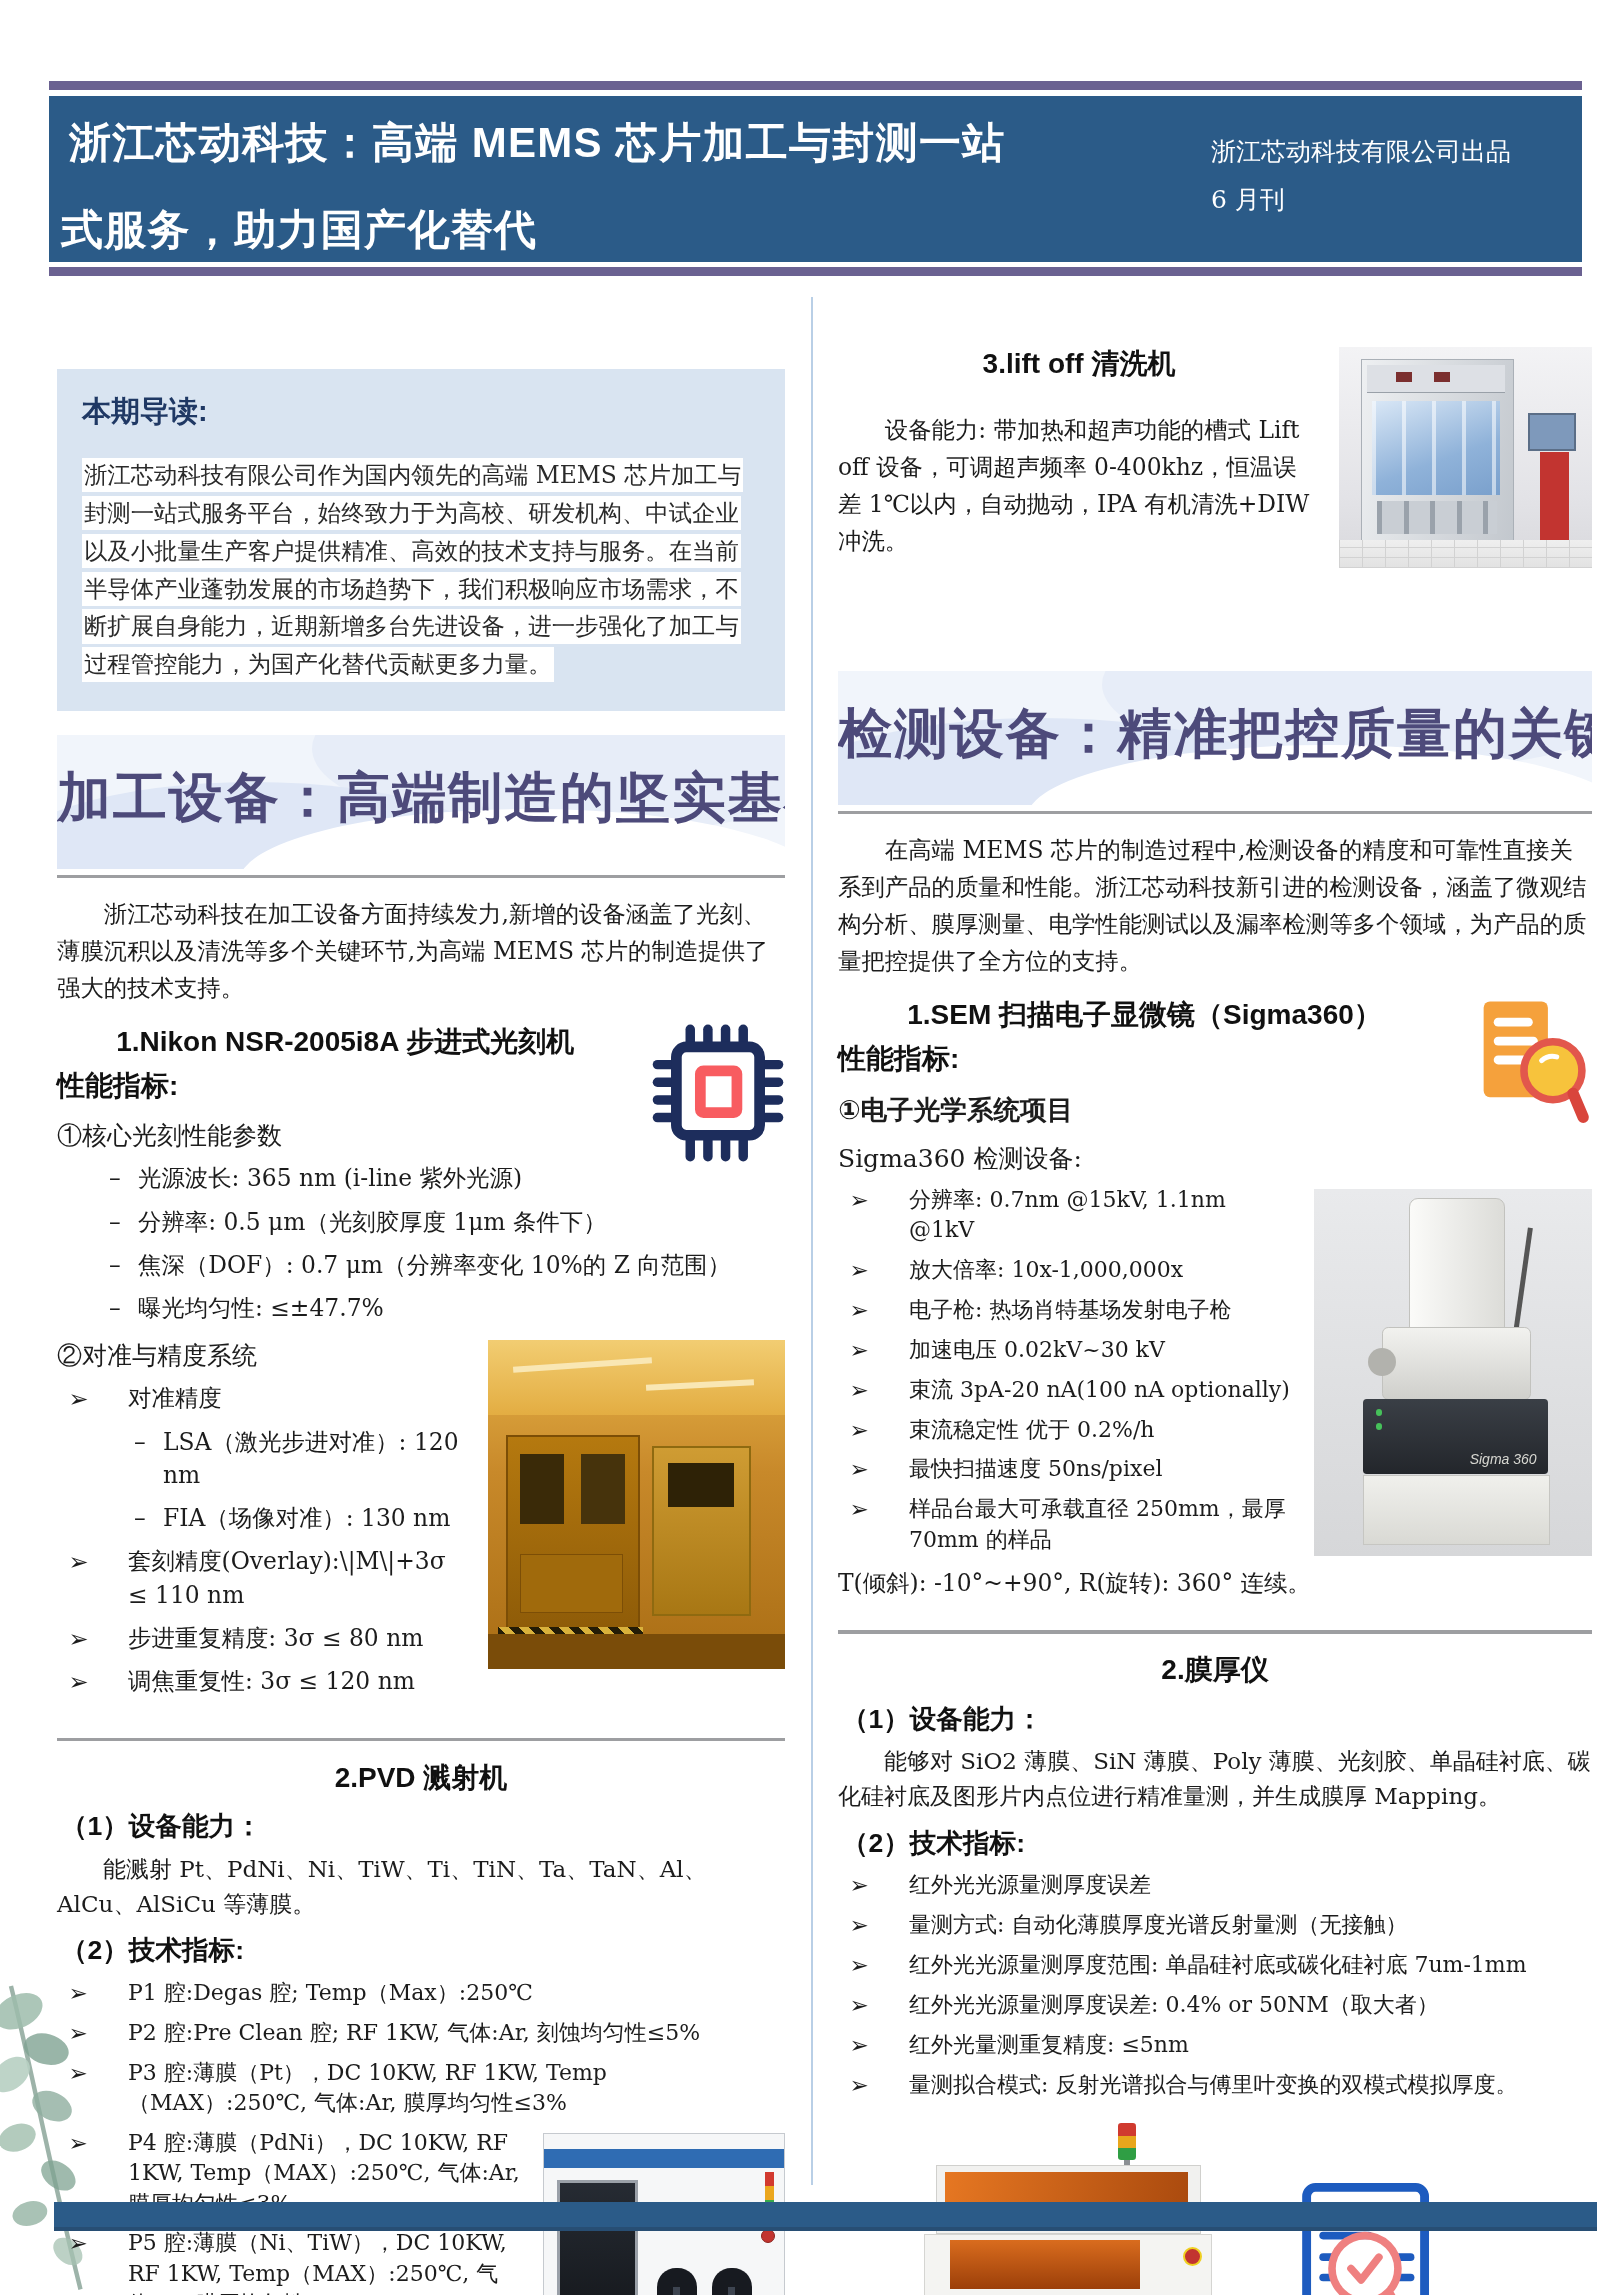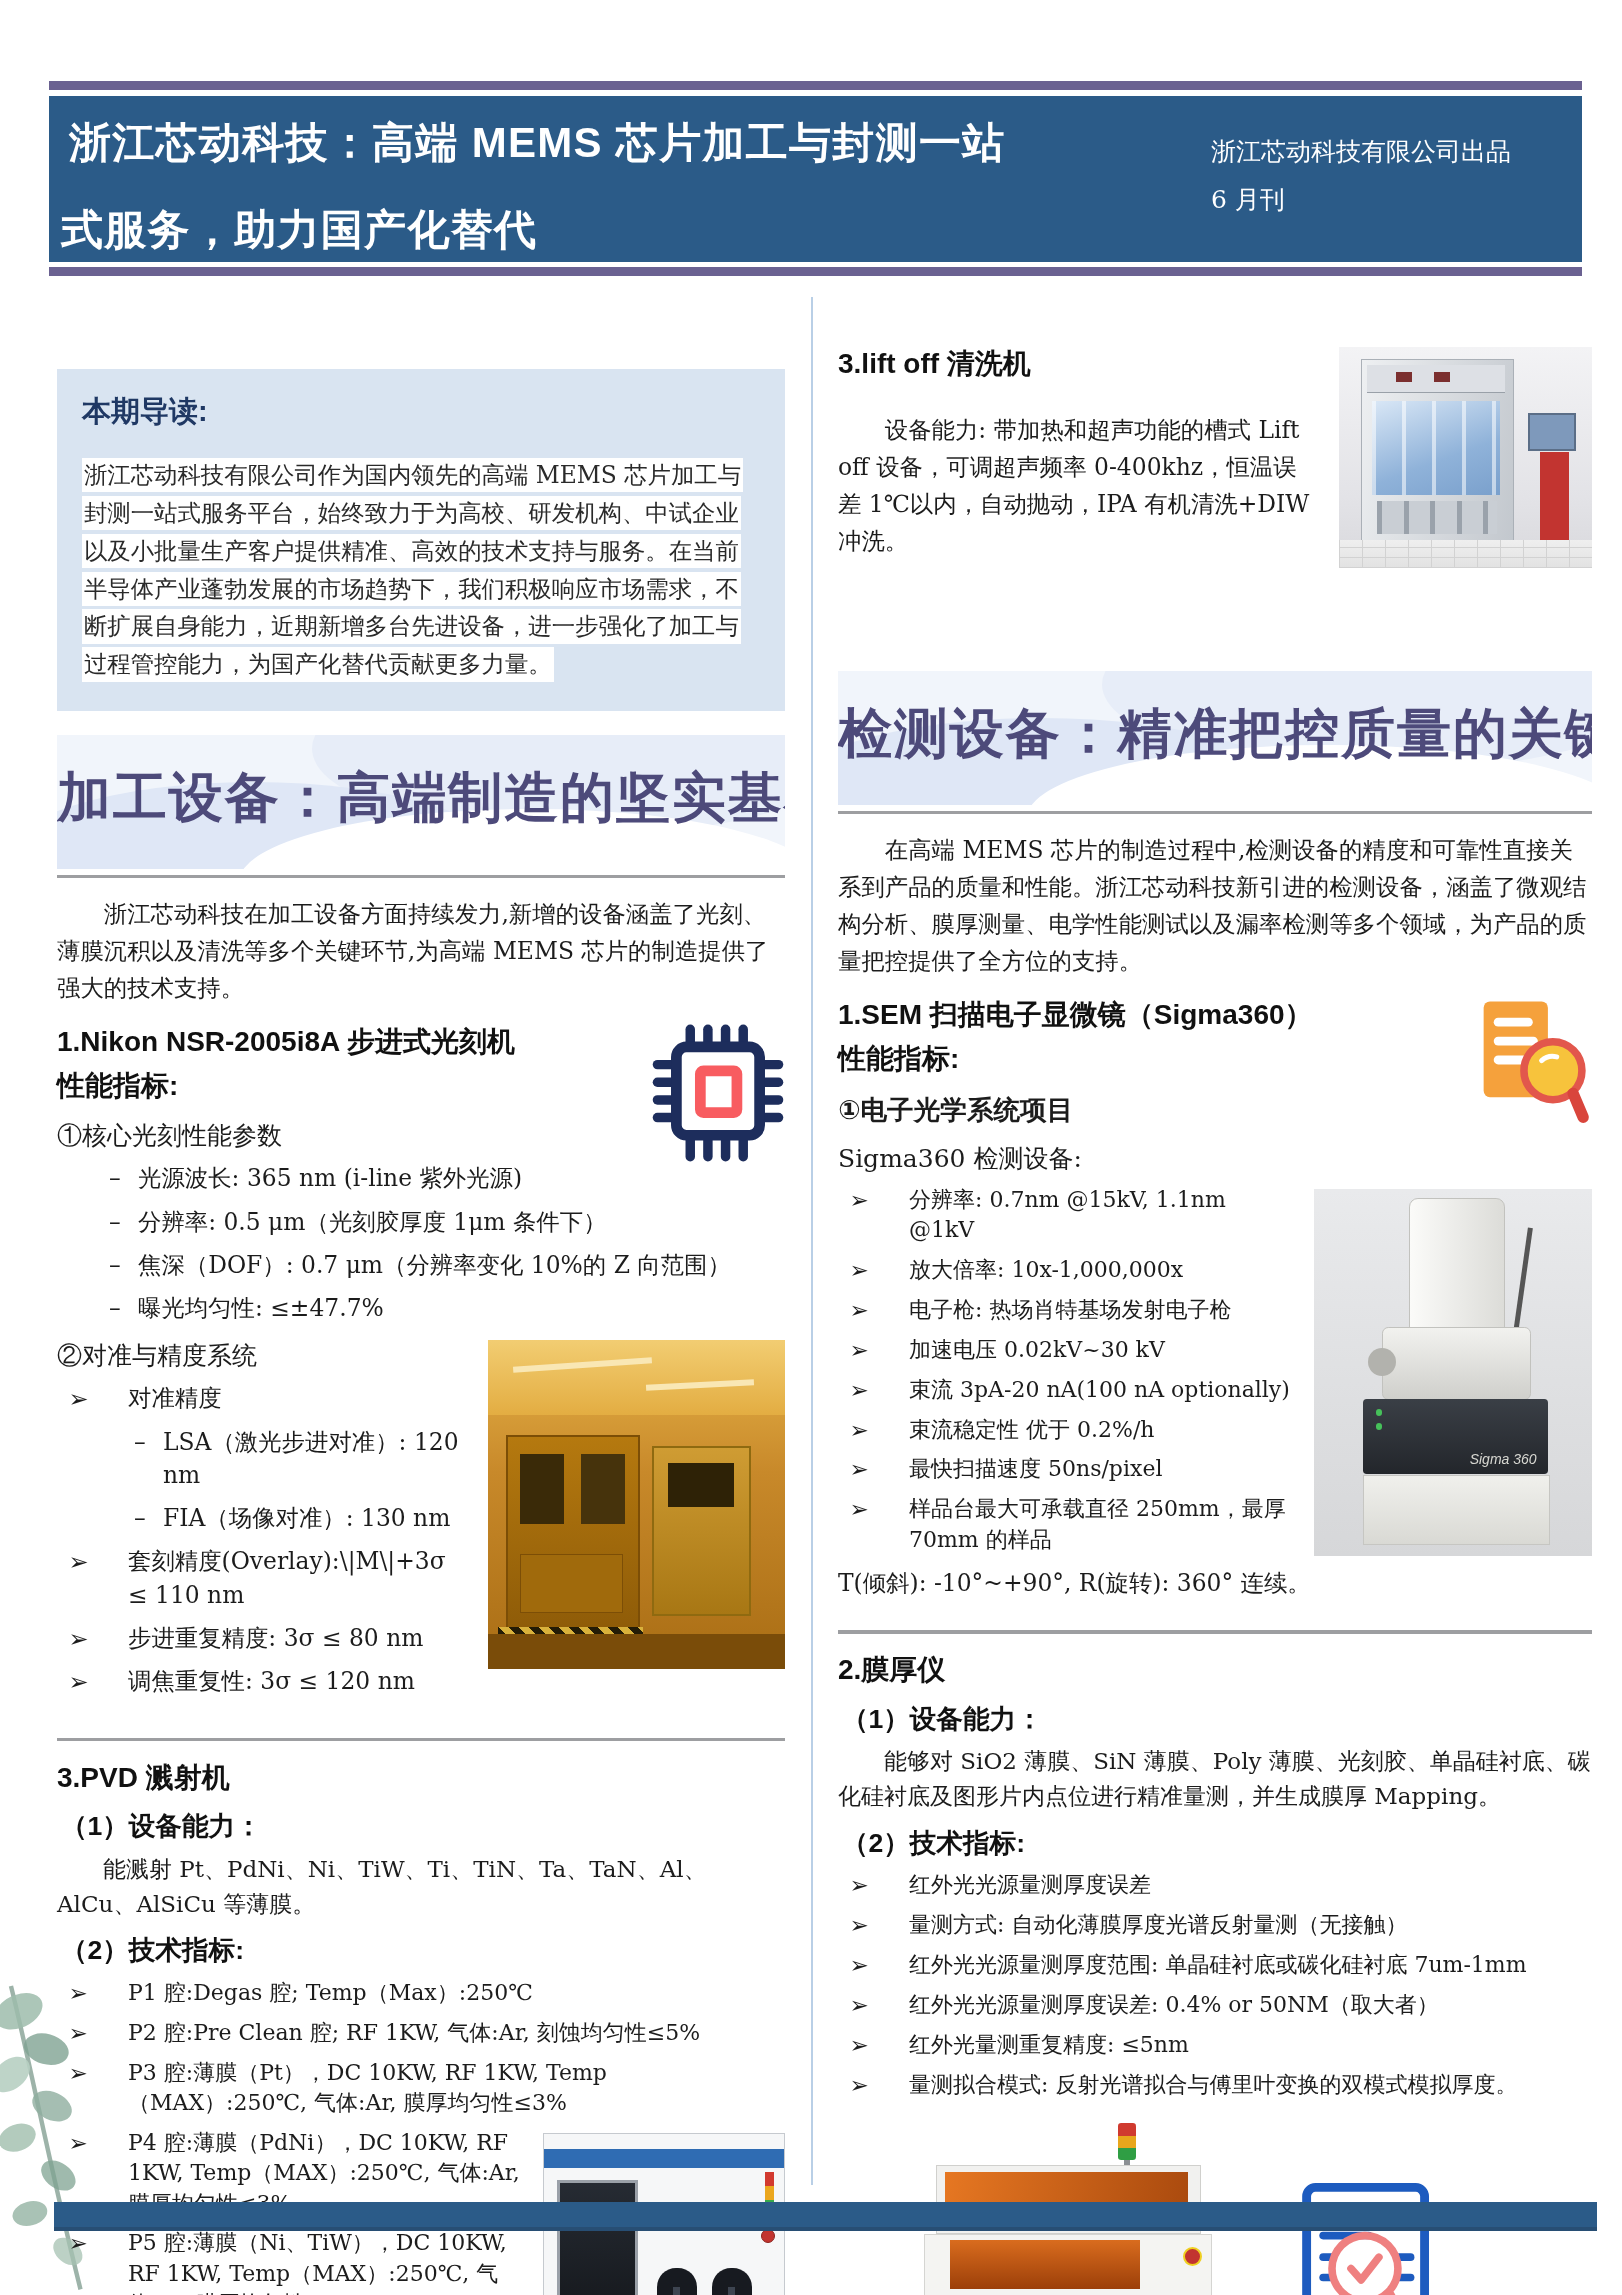--- a/index.html
+++ b/index.html
@@ -24,21 +24,21 @@
   
   .section-head{position:relative;margin-top:24px;padding:26.6px 0 34px 0;overflow:hidden;}
   .cloud-bg{position:absolute;inset:0;background:#f1f5fb;}
   .cloud1{position:absolute;left:-8%;top:35%;width:70%;height:120%;background:#dfe7f6;border-radius:50%;}
   .cloud2{position:absolute;right:-10%;top:-55%;width:75%;height:130%;background:#e7edf8;border-radius:50%;}
   .cloud3{position:absolute;left:25%;top:55%;width:80%;height:110%;background:#ffffff;border-radius:50%;}
   .section-title{position:relative;font-family:"Liberation Sans","DejaVu Sans",sans-serif;font-weight:900;font-size:54px;letter-spacing:1.9px;color:#4d4a7a;white-space:nowrap;}
   .hr{height:3.2px;background:#9d9ea1;margin:6.3px 0 17.7px 0;}
   .lead{font-size:23.4px;line-height:1.58;text-indent:2em;margin:0 0 16.4px 0;}
   
-  .item-title{font-family:"Liberation Sans","DejaVu Sans",sans-serif;font-weight:900;font-size:28px;margin:16.4px 0 6.3px 0;color:#111;}
+  .item-title{font-family:"Liberation Sans","DejaVu Sans",sans-serif;font-weight:900;font-size:28px;margin:16.4px 0 6.3px 0;color:#111;text-align:center;}
   .item-sub{font-family:"Liberation Sans","DejaVu Sans",sans-serif;font-weight:900;font-size:28px;margin:2.5px 0 8.9px 0;color:#111;}
   .cap-label{font-family:"Liberation Sans","DejaVu Sans",sans-serif;font-weight:900;font-size:26.6px;margin:11.4px 0 7.6px 3.8px;color:#111;}
   .cap-body{font-size:23px;line-height:1.5;text-indent:2em;margin:3.8px 0 11.4px 0;}
   .group{font-size:25px;margin:14px 0 8.9px 0;}
   .li{position:relative;font-size:23.4px;line-height:1.42;margin:10px 0;}
   .dash-list .li{padding-left:81px;}
   .dash-list .li::before{content:"–";position:absolute;left:52px;}
   .subdash-list .li{padding-left:106px;}
   .subdash-list .li::before{content:"–";position:absolute;left:77px;}
   .arrow-list .li{padding-left:71px;}
@@ -199,21 +199,21 @@
     <div class="li"><span>套刻精度(Overlay):\|M\|+3σ ≤ 110 nm</span></div>
         <div class="li"><span>步进重复精度: 3σ ≤ 80 nm</span></div>
         <div class="li"><span>调焦重复性: 3σ ≤ 120 nm</span></div>
       </div>
     <div class="clear"></div>
   </div>
 
   <div class="hr" style="margin-top:30px"></div>
 
   <div>
-    <div class="item-title">3.PVD 溅射机</div>
+    <div class="item-title">2.PVD 溅射机</div>
     <div class="cap-label">（1）设备能力：</div>
     <p class="cap-body">能溅射 Pt、PdNi、Ni、TiW、Ti、TiN、Ta、TaN、Al、AlCu、AlSiCu 等薄膜。</p>
     <div class="cap-label">（2）技术指标:</div>
     <div class="spec-list">
 
     <div class="li"><span>P1 腔:Degas 腔; Temp（Max）:250℃</span></div>
         <div class="li"><span>P2 腔:Pre Clean 腔; RF 1KW, 气体:Ar, 刻蚀均匀性≤5%</span></div>
         <div class="li"><span>P3 腔:薄膜（Pt），DC 10KW, RF 1KW, Temp（MAX）:250℃, 气体:Ar, 膜厚均匀性≤3%</span></div>
       </div>
     <div class="photo pvd-photo">

